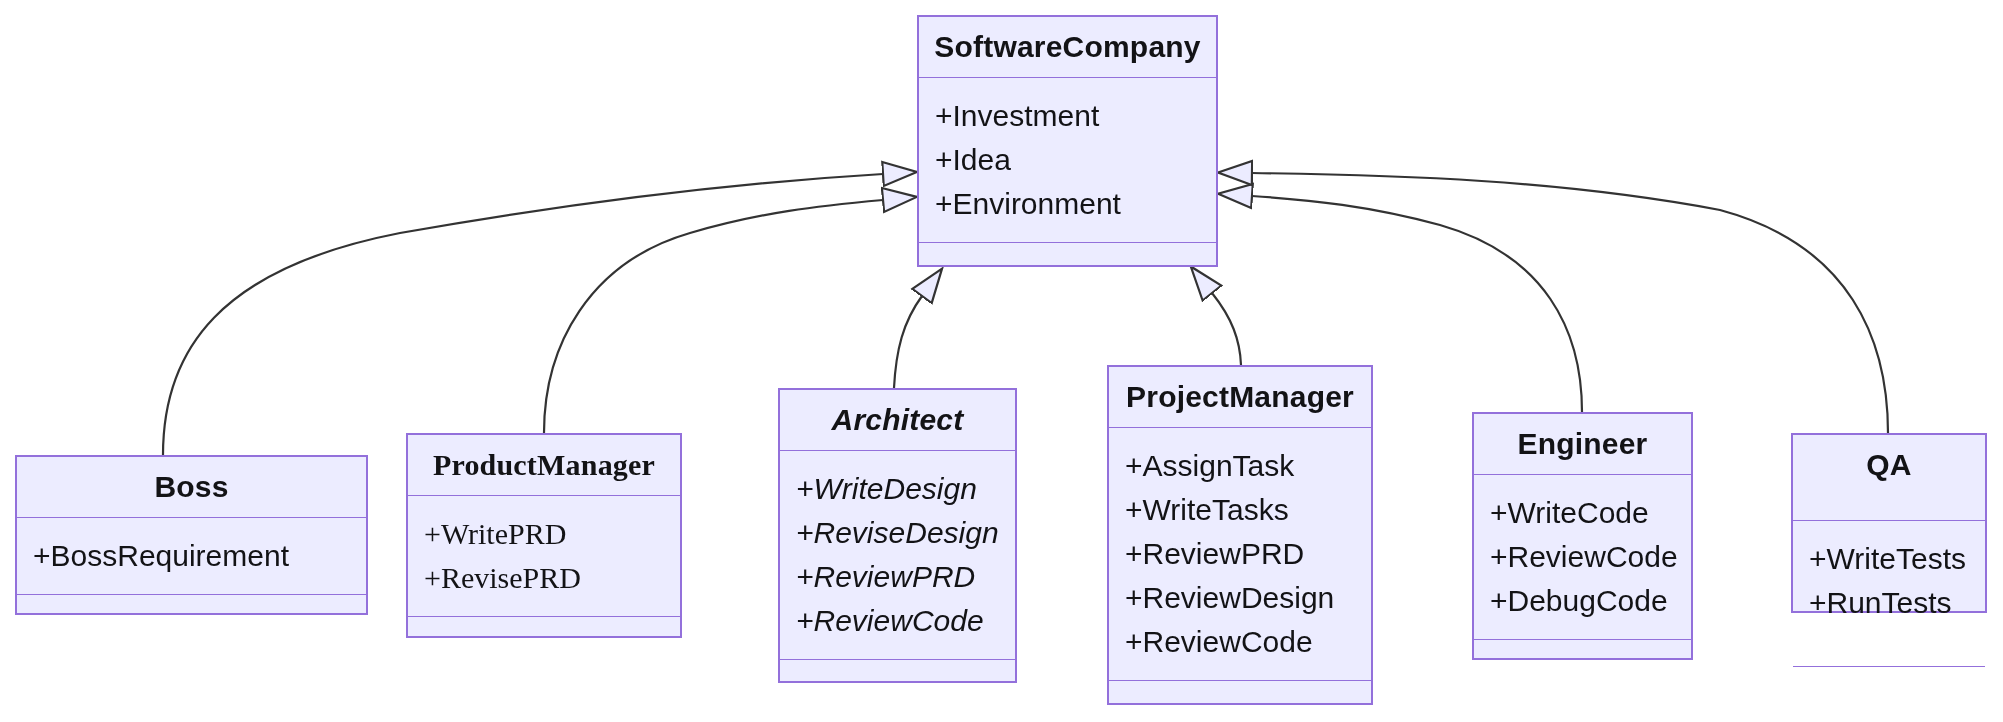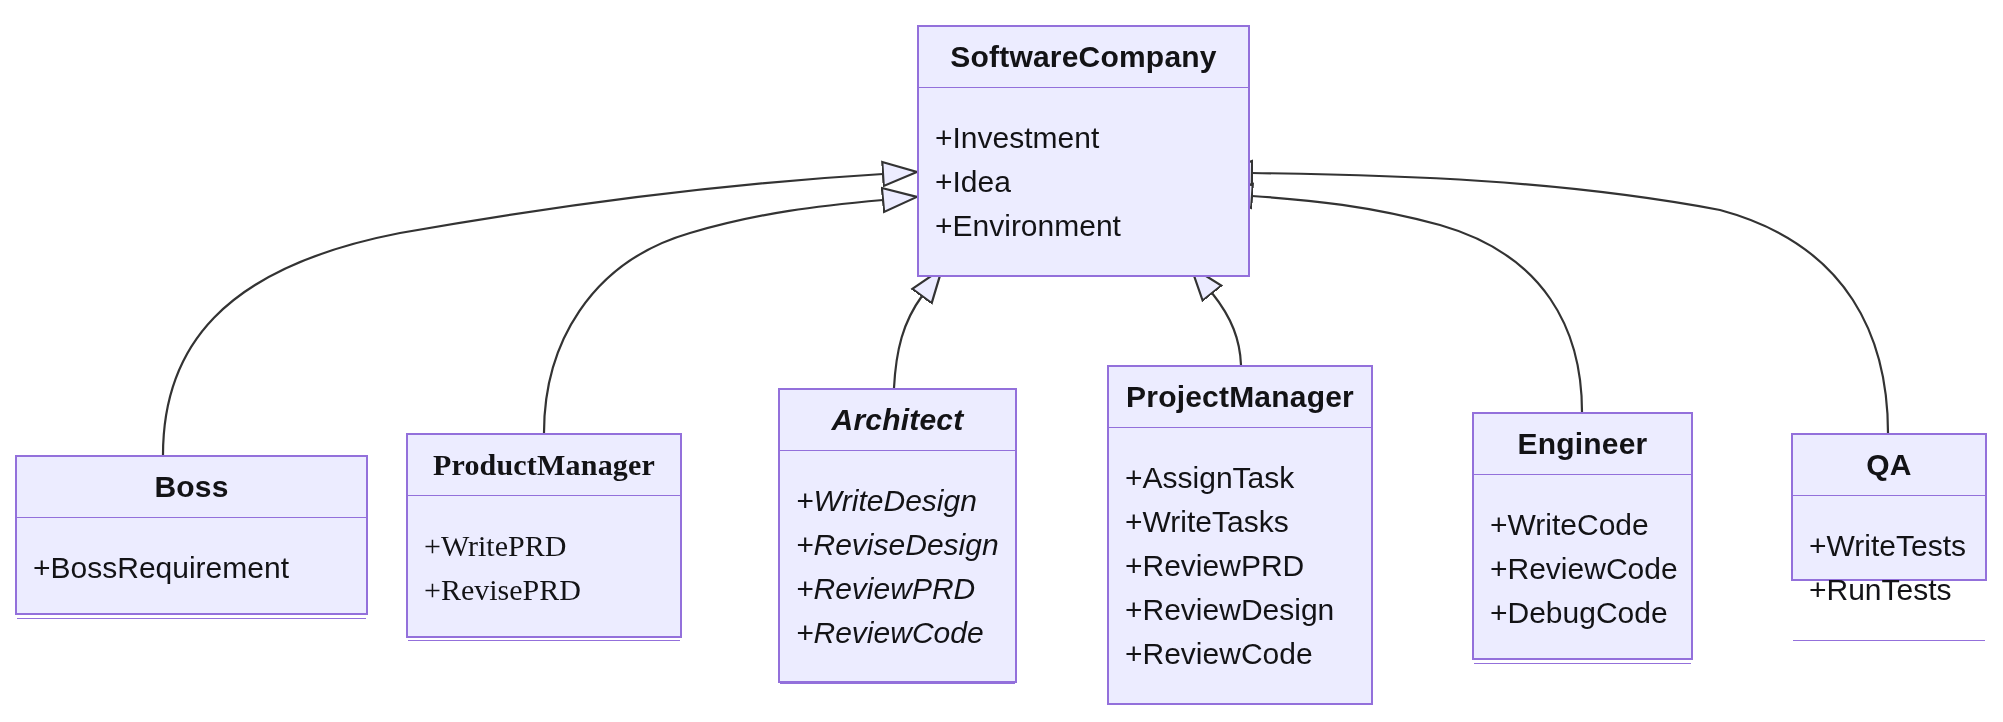--- a/index.html
+++ b/index.html
@@ -30,40 +30,40 @@
   }
   .class-title{
     height:60px;flex:none;
     display:flex;align-items:center;justify-content:center;
     font-weight:bold;font-size:30px;
     letter-spacing:0.2px;
   }
   .class-members{
     flex:none;
     border-top:1.6px solid var(--node-border);
-    padding:28px 0;
+    padding:16px 0;
   }
   .member{
     height:44px;line-height:44px;
     font-size:30px;
     padding-left:16px;
     white-space:nowrap;
   }
   .class-methods{
     flex:1;min-height:16px;
     border-top:1.6px solid var(--node-border);
   }
   
-  #box-softwarecompany{left:917px;top:15px;width:333px;height:252px;margin-top:10px;}
+  #box-softwarecompany{left:917px;top:15px;width:301px;height:252px;}
   #box-boss          {left:15px;  top:455px;width:353px;height:160px;}
   #box-productmanager{left:406px; top:433px;width:276px;height:205px;font-family:Liberation Serif, serif;}
   #box-architect     {left:778px; top:388px;width:239px;height:295px;font-style:italic;}
   #box-projectmanager{left:1107px;top:365px;width:266px;height:340px;}
   #box-engineer      {left:1472px;top:412px;width:221px;height:248px;}
-  #box-qa            {left:1791px;top:433px;width:196px;height:148px;}
+  #box-qa            {left:1791px;top:433px;width:196px;height:180px;gap:25px;}
 </style>
 </head>
 <body>
 
 <div class="stage">
 
   <svg class="edges" viewBox="0 0 2003 722" xmlns="http://www.w3.org/2000/svg">
     <defs>
       <marker id="hollow-arrow" markerUnits="userSpaceOnUse" markerWidth="40" markerHeight="30" refX="1" refY="14" orient="auto">
         <path class="arrow-tri" d="M 1 2 L 35 14 L 1 26 Z"></path>

